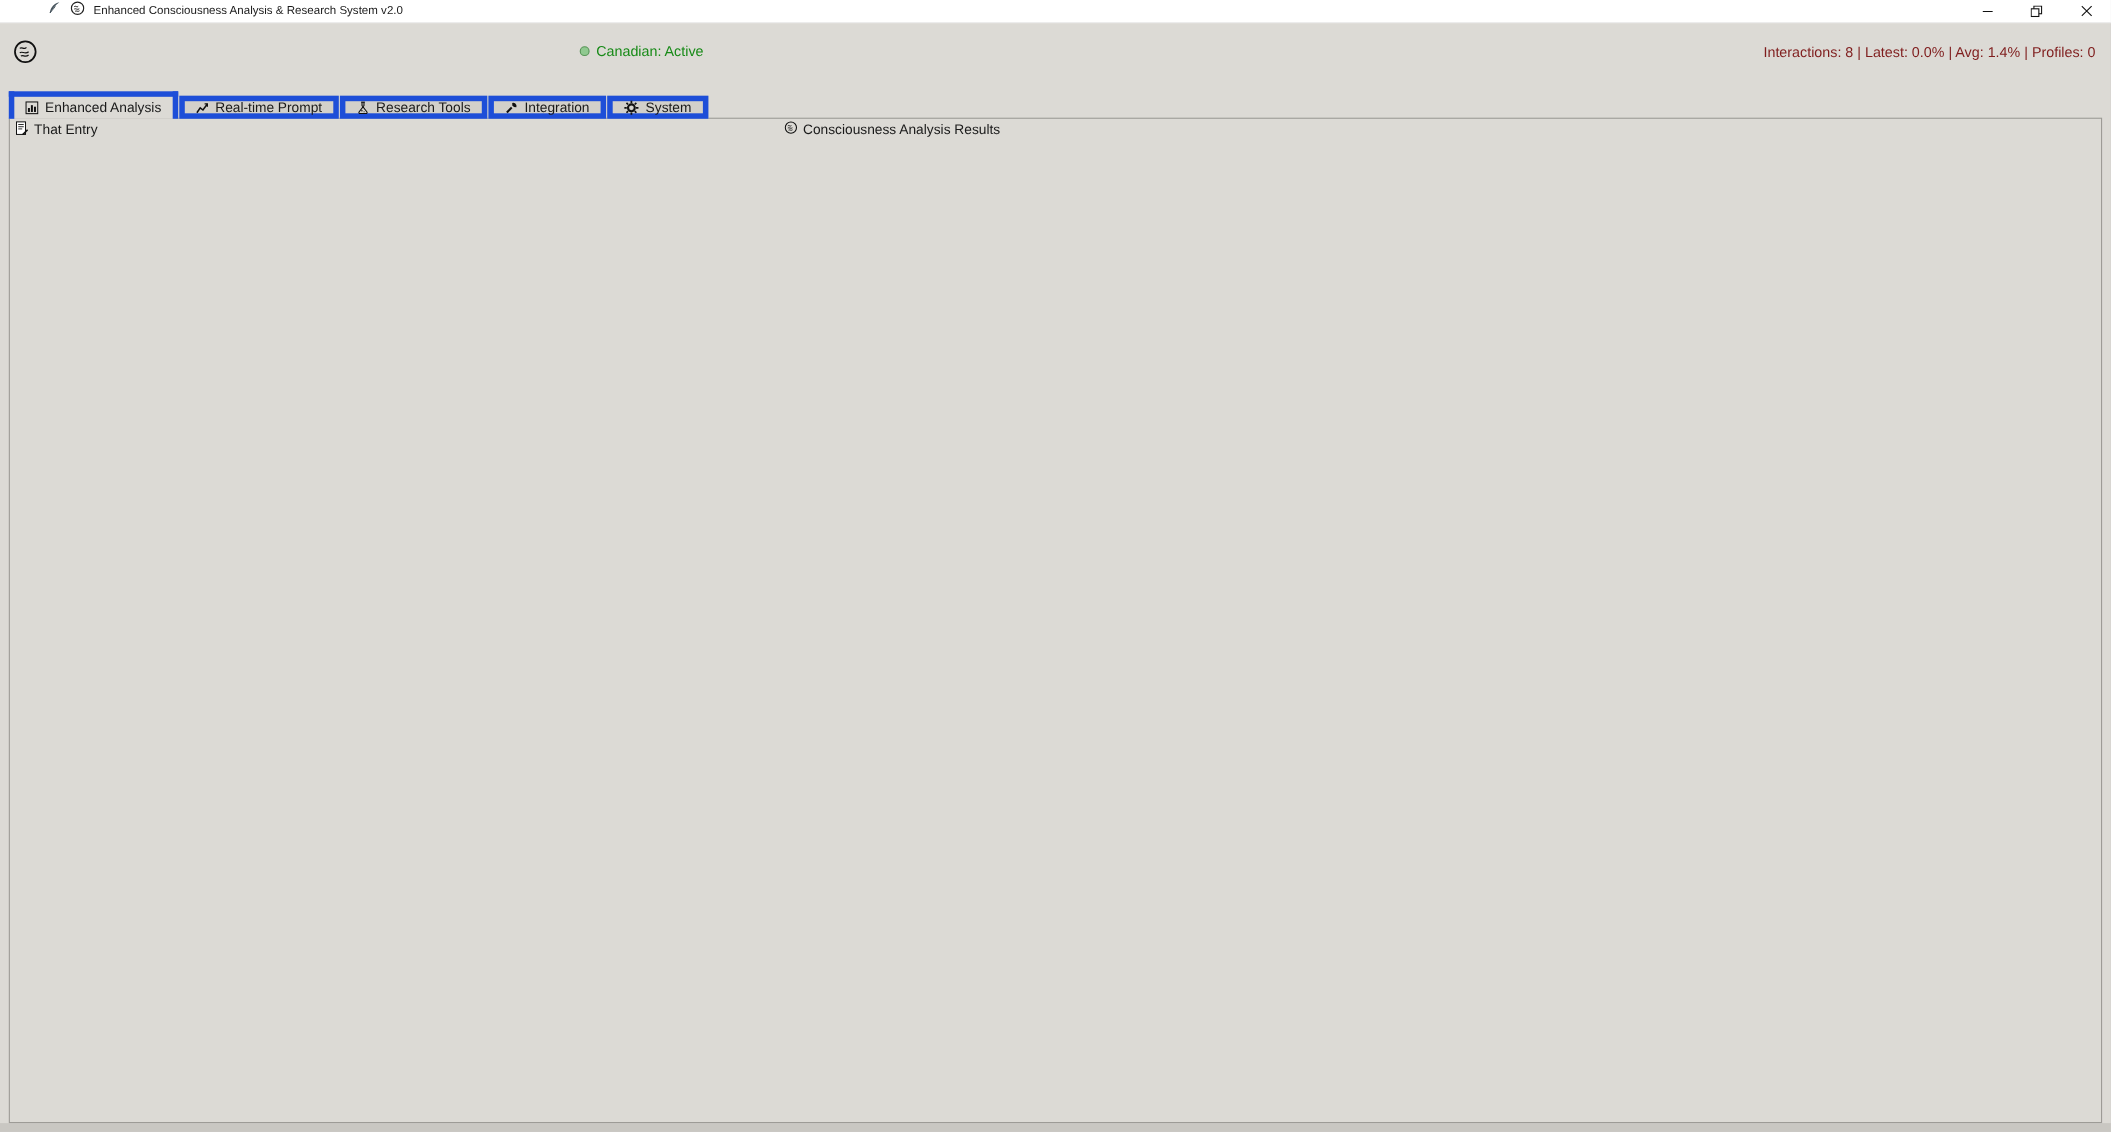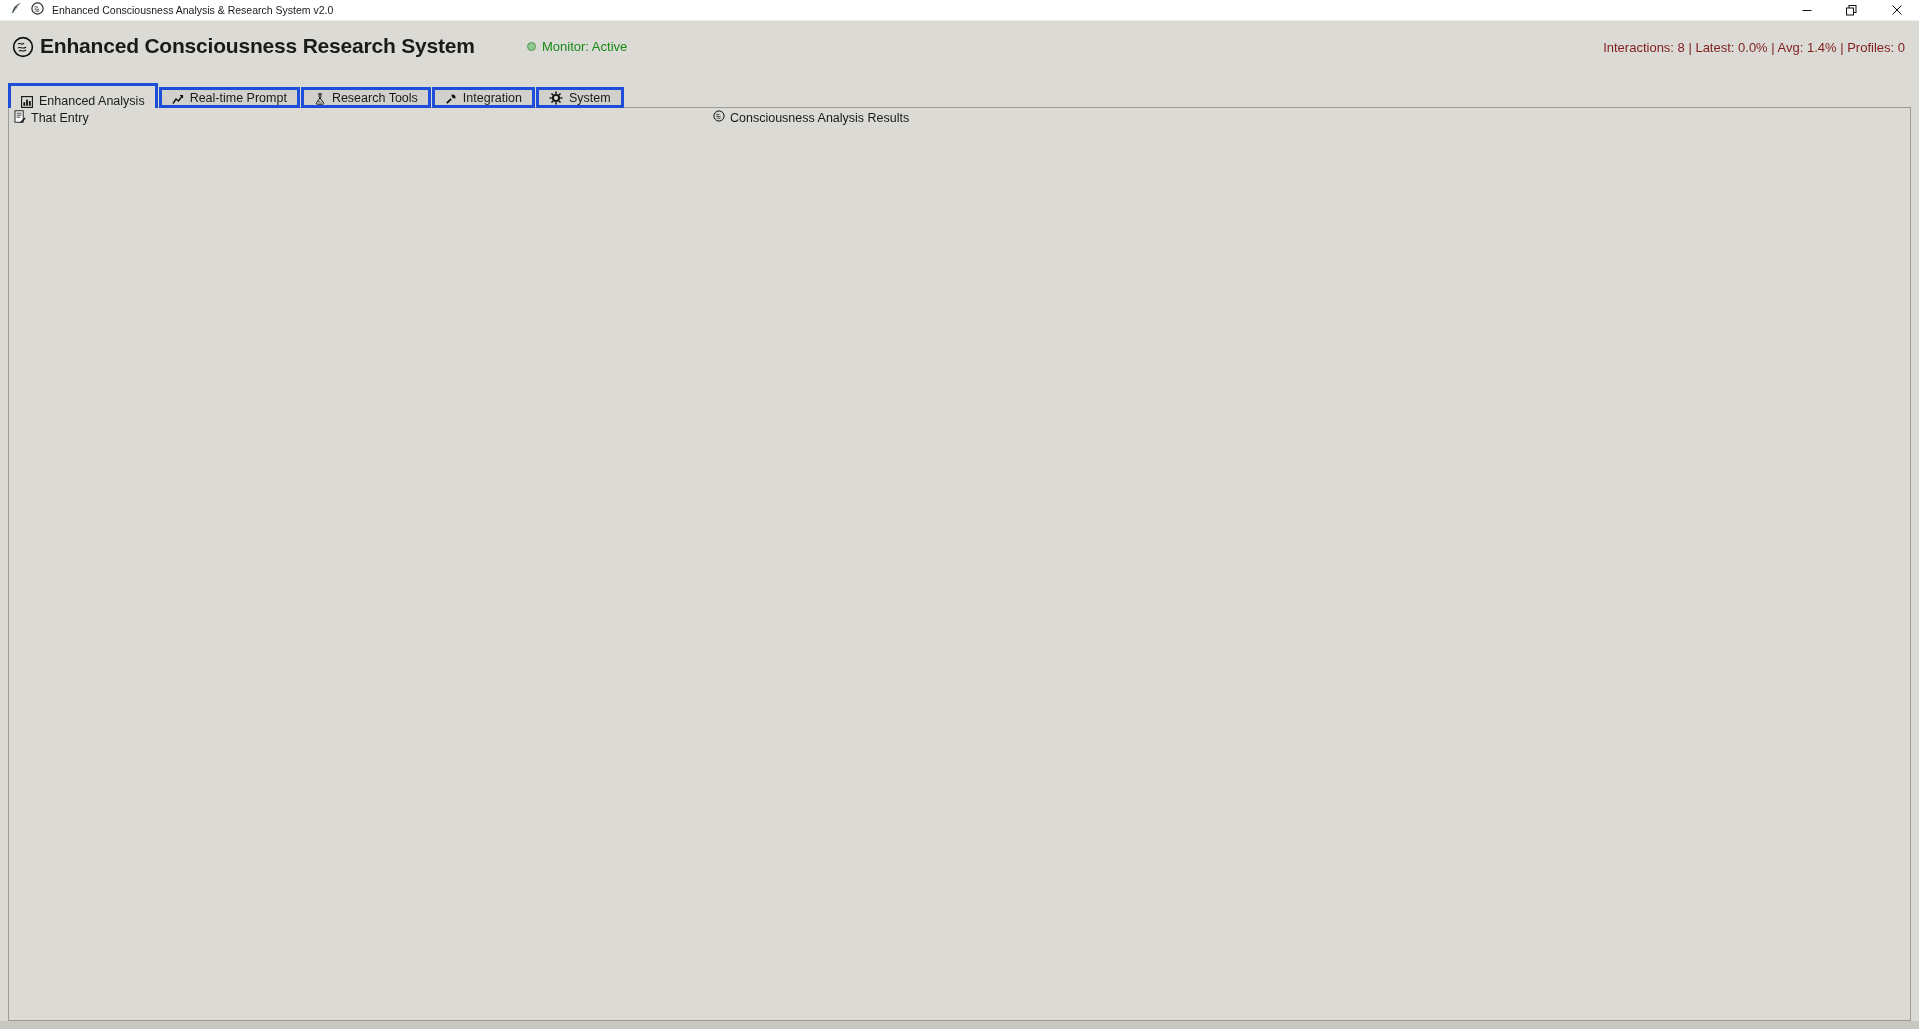--- a/index.html
+++ b/index.html
@@ -3,38 +3,38 @@
 <meta charset="utf-8">
 <style>
   html,body{margin:0;padding:0;background:#b9b7b2;}
   *{box-sizing:border-box;}
   #app{position:relative;width:1919px;height:1029px;background:#dcdad5;overflow:hidden;
        font-family:"Liberation Sans","DejaVu Sans",sans-serif;color:#1a1a1a;}
 
   
   .titlebar{position:absolute;left:0;top:0;width:1919px;height:21px;background:#ffffff;
             display:flex;align-items:center;border-bottom:1px solid #ececec;}
-  .tb-left{display:flex;align-items:center;gap:8px;padding-left:10px;}
+  .tb-left{display:flex;align-items:center;gap:8px;padding-left:22px;margin-left:21px;}
   .tb-title{font-size:10.5px;color:#1a1a1a;}
   .tb-controls{margin-left:auto;display:flex;height:21px;}
   .tb-btn{width:45px;height:21px;display:flex;align-items:center;justify-content:center;cursor:default;}
 
   
   .header{position:absolute;left:0;top:21px;width:1919px;height:52px;}
   .header-brain{position:absolute;left:12px;top:15px;}
   .header-title{position:absolute;left:40px;top:13px;font-size:21px;font-weight:bold;letter-spacing:-0.2px;}
   .monitor{position:absolute;left:527px;top:18px;display:flex;align-items:center;gap:6px;
            font-size:13px;color:#178a17;}
   .monitor-dot{width:9px;height:9px;border-radius:50%;background:#90c990;border:1px solid #569456;display:inline-block;}
   .stats{position:absolute;right:14px;top:19px;font-size:13px;color:#7f1d1d;}
 
   
   .tabbar{position:absolute;left:8px;top:83px;height:25px;display:flex;align-items:flex-end;z-index:3;}
-  .tab{height:21px;display:flex;align-items:flex-end;gap:6px;padding:0 10px;background:#d2d0ca;
-       border:3px solid #1d4ed8;margin-right:1px;font-size:12.5px;position:relative;cursor:default;}
+  .tab{height:21px;display:flex;align-items:center;gap:6px;padding:0 10px;background:#d2d0ca;
+       border:5px solid #1d4ed8;margin-right:1px;font-size:12.5px;position:relative;cursor:default;}
   .tab.active{height:25px;background:#dcdad5;border-bottom:none;z-index:4;}
   .tab .icon{display:flex;align-items:center;}
 
   
   .content{position:absolute;left:8px;top:107px;width:1903px;height:914px;border:1px solid #9d9b96;background:#dcdad5;z-index:1;}
   .bottom-strip{position:absolute;left:0;top:1021px;width:1919px;height:8px;background:#c9c7c2;}
 
   .lf-label{position:absolute;display:flex;align-items:center;gap:5px;font-size:12.5px;z-index:2;}
   .lf-box{position:absolute;border:1px solid #a09e99;}
 
@@ -107,24 +107,23 @@
     </div>
   </div>
 
   <div class="header">
     <span class="header-brain icon">
       <svg width="22" height="22" viewBox="0 0 22 22">
           <circle cx="11" cy="11" r="9.4" fill="none" stroke="#111" stroke-width="1.6"></circle>
           <path d="M6 8c2-2 4 2 6-1m-6 5c2-2 5 2 8-1m-7 4c2-1.5 4 1.5 7-1" fill="none" stroke="#111" stroke-width="1.1"></path>
         </svg>
     </span>
-    <div class="header-title">Enhanced Consciousness Research System</div>
     <div class="monitor">
       <span class="monitor-dot"></span>
-      <span>Monitor: Active</span>
+      <span>Canadian: Active</span>
     </div>
     <div class="stats">Interactions: 8 | Latest: 0.0% | Avg: 1.4% | Profiles: 0</div>
   </div>
 
   <div class="tabbar">
     <div class="tab active">
       <span class="icon">
         <svg width="12" height="12" viewBox="0 0 12 12">
             <rect x="0.6" y="0.6" width="10.8" height="10.8" fill="none" stroke="#111" stroke-width="1.1"></rect>
             <rect x="2.4" y="6.2" width="1.8" height="3.6" fill="#111"></rect>

